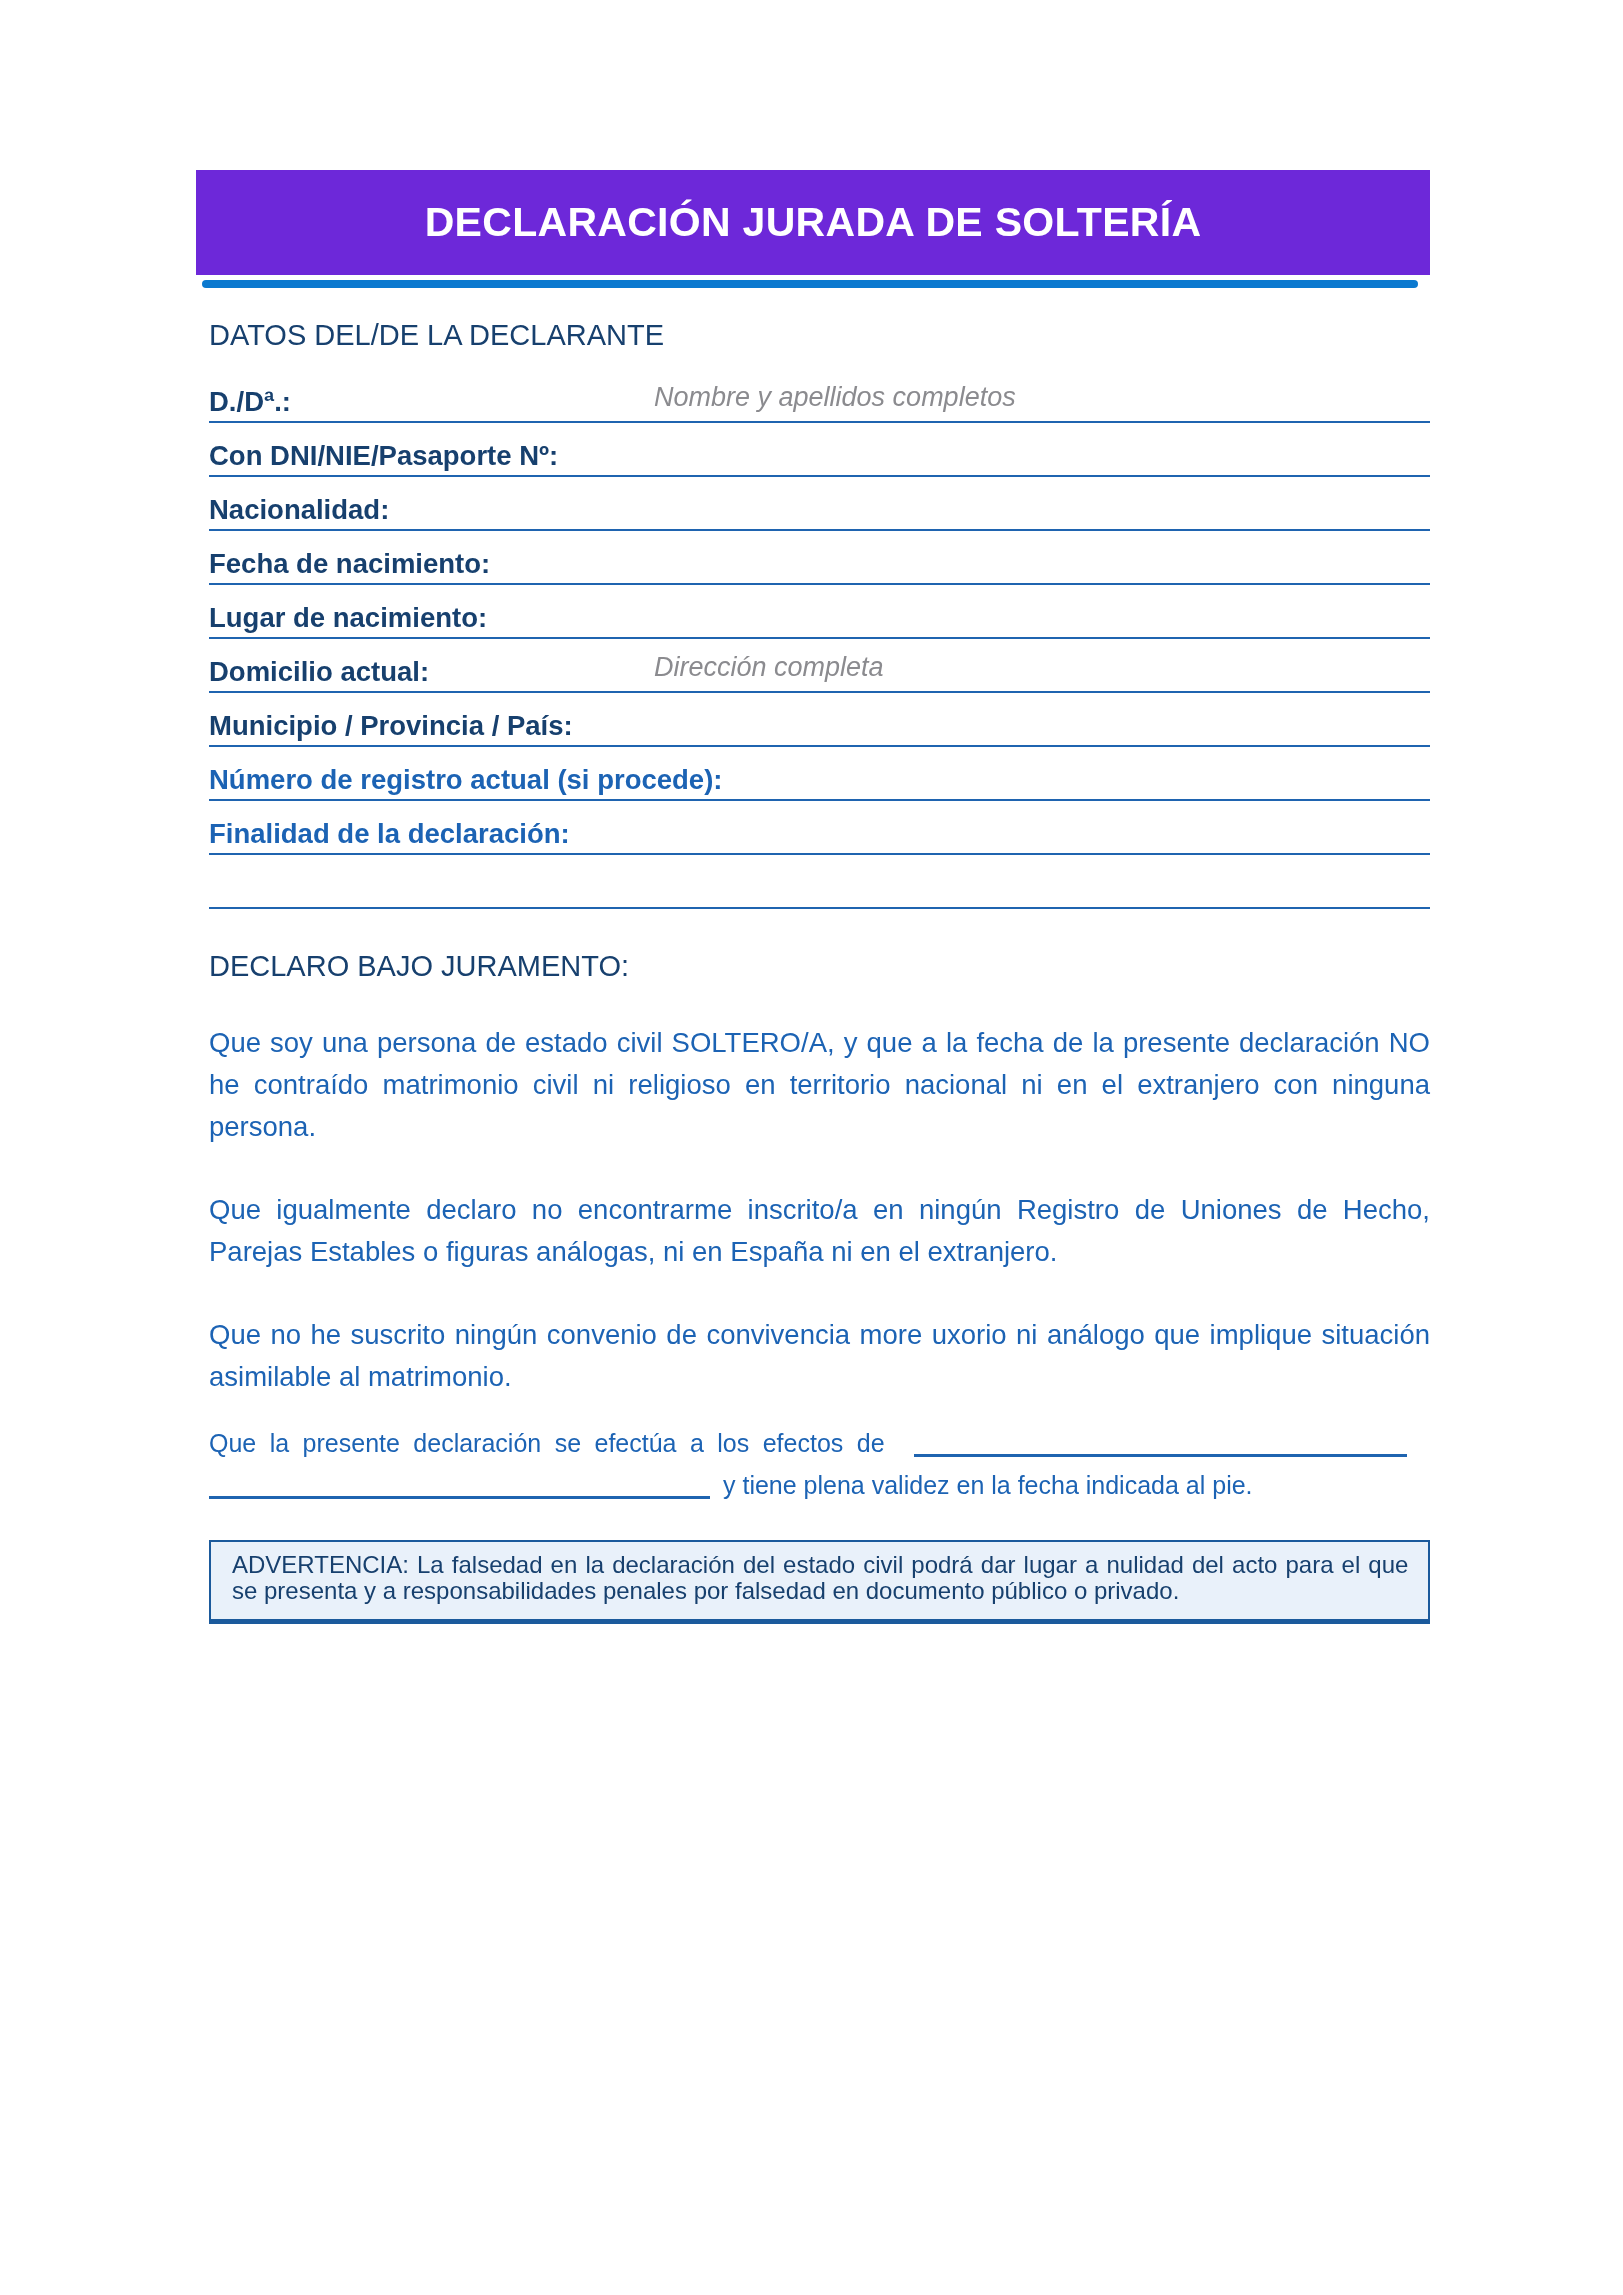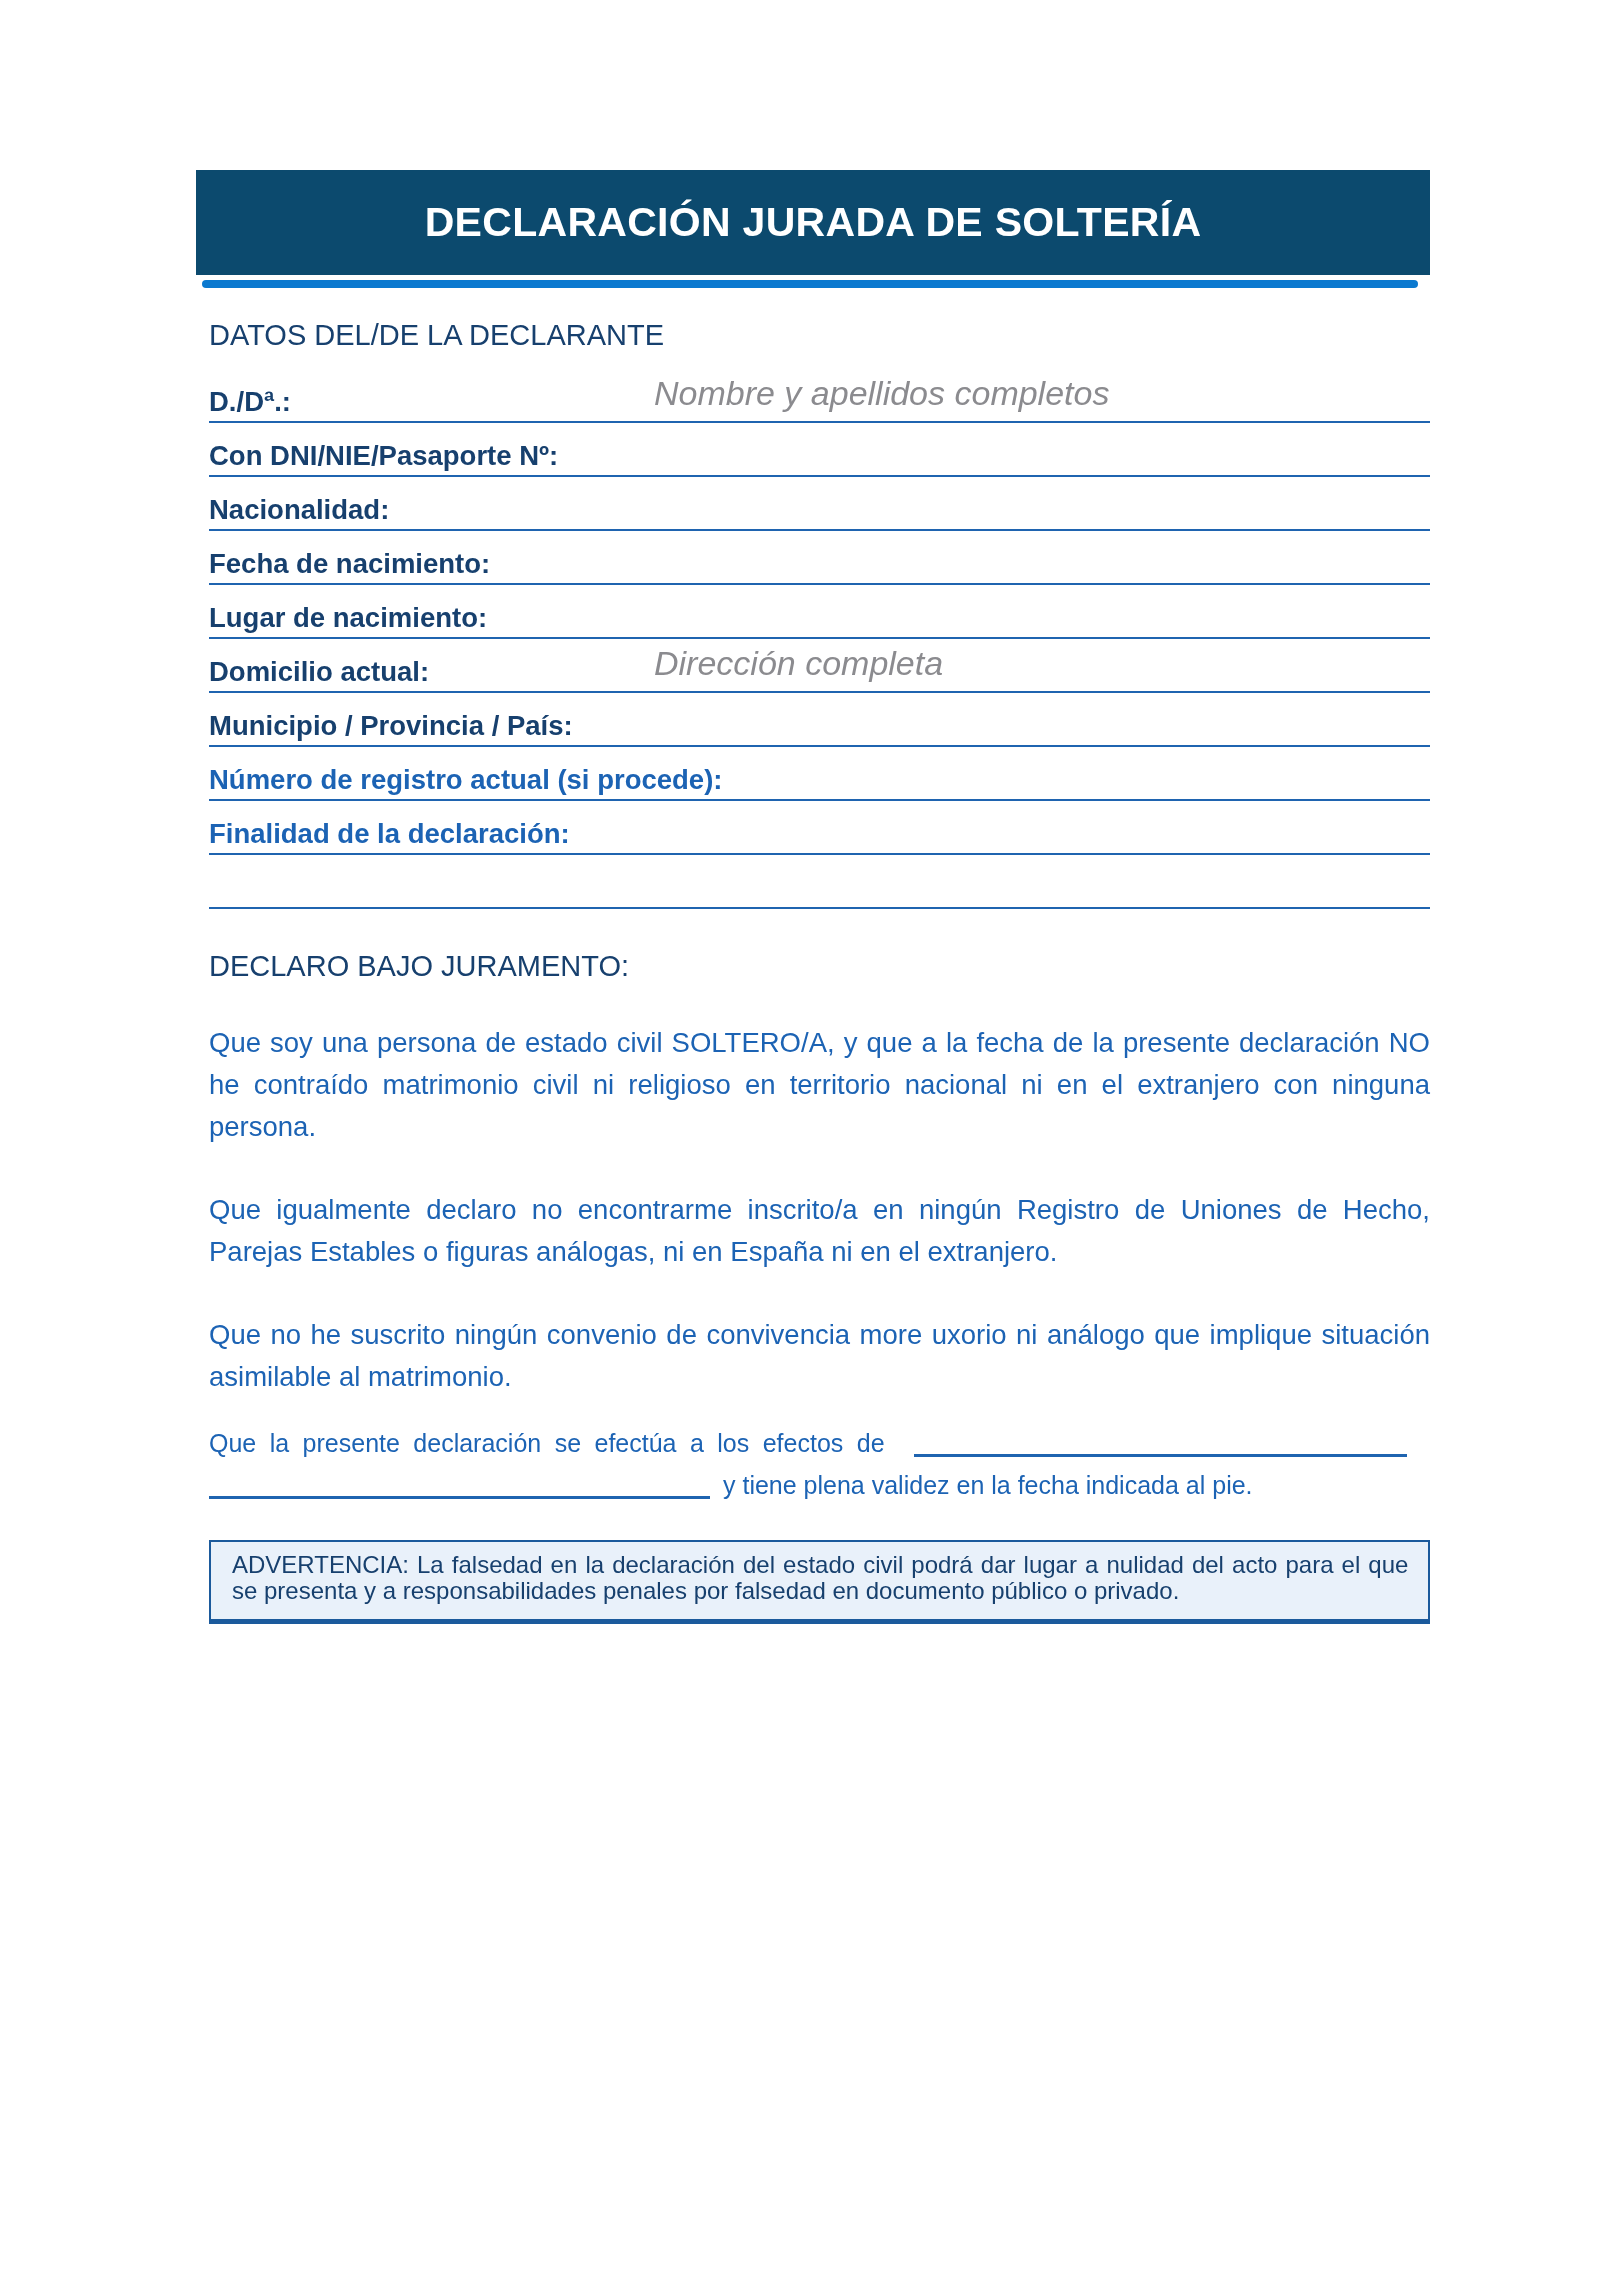--- a/index.html
+++ b/index.html
@@ -14,21 +14,21 @@
     height: 2295px;
     background: #ffffff;
     font-family: "Liberation Sans", sans-serif;
     overflow: hidden;
   }
   
   .title-band {
     margin: 170px 0 0 196px;
     width: 1234px;
     height: 105px;
-    background: #0c4a6e;
+    background: #6d28d9;
     display: flex;
     align-items: center;
     justify-content: center;
   }
   .title-band h1 {
     margin: 0;
     color: #ffffff;
     font-size: 41px;
     font-weight: bold;
     letter-spacing: 0.3px;
@@ -71,21 +71,21 @@
     line-height: 29px;
     font-weight: bold;
     color: #17406e;
     white-space: pre;
   }
   .comp .field-label { color: #1c63b4; }
   .field-placeholder {
     position: absolute;
     left: 445px;
     bottom: 7.9px;
-    font-size: 34px;
+    font-size: 27px;
     font-style: italic;
     color: #8b8b8f;
   }
   
   .oath-p {
     margin: 41px 0 0 0;
     font-size: 27.5px;
     line-height: 42px;
     color: #1c63b4;
     text-align: justify;

